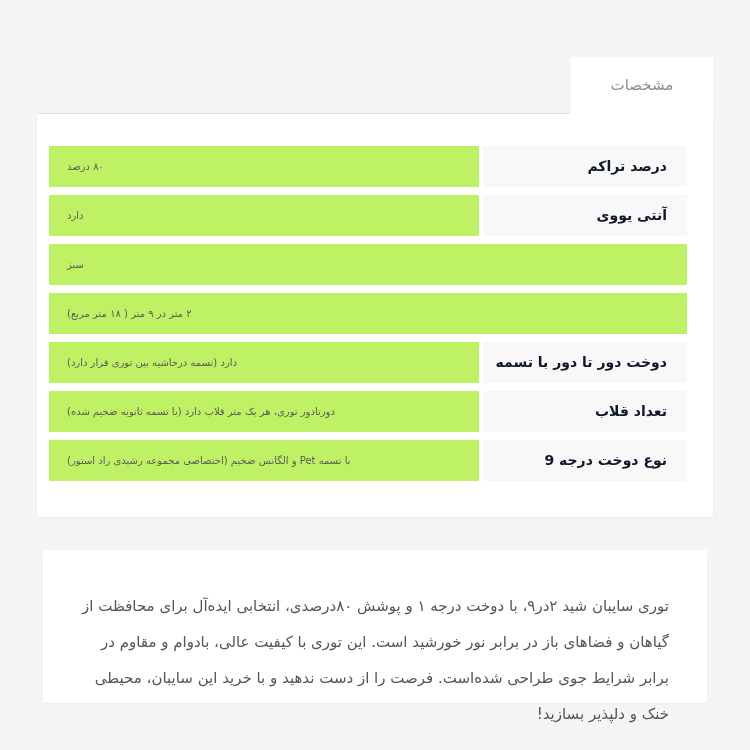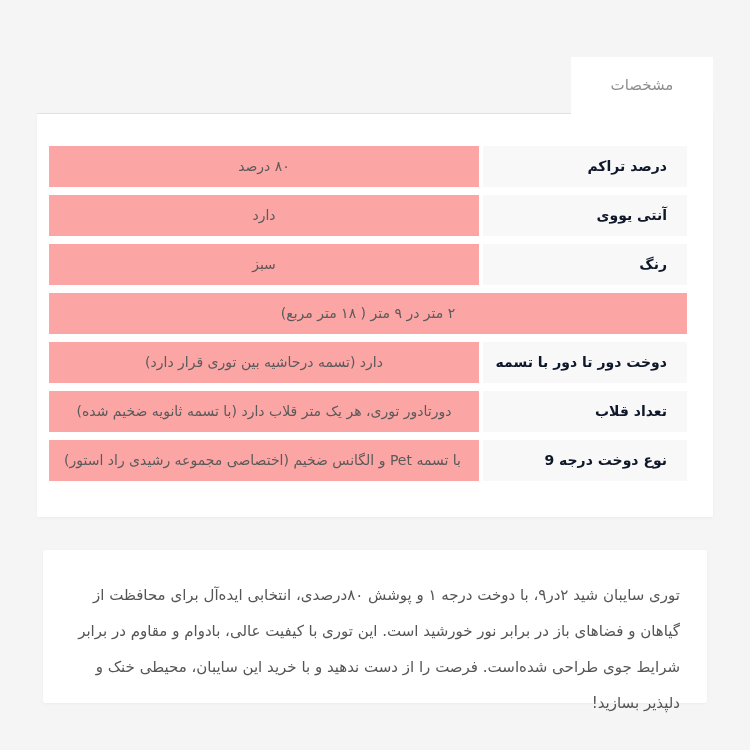--- a/index.html
+++ b/index.html
@@ -67,45 +67,45 @@
     font-weight: 700;
     line-height: 41px;
     padding: 0 20px;
     box-sizing: border-box;
     white-space: nowrap;
     overflow: hidden;
     text-align: right;
   }
   .spec-value {
     flex: 1 1 auto;
-    background: #fca5a5;
+    background: #bef264;
     color: #5a5a5a;
-    font-size: 14px;
+    font-size: 10px;
     line-height: 41px;
     padding: 0 18px;
     box-sizing: border-box;
     white-space: nowrap;
     overflow: hidden;
-    text-align: center;
+    text-align: left;
   }
   
   .desc-card {
     position: absolute;
     top: 550px;
     right: 43px;
     width: 664px;
     height: 153px;
     background: #ffffff;
     box-sizing: border-box;
     box-shadow: 0 1px 3px rgba(0,0,0,0.04);
     border-radius: 2px;
     padding: 22px 22px;
   }
   .desc-card p {
-    margin: 5px;
+    margin: 16px;
     color: #555555;
     font-size: 15px;
     line-height: 36px;
     text-align: right;
   }
 </style>
 </head>
 <body>
 
 <div class="stage">
@@ -118,21 +118,20 @@
     <div class="spec-table" id="spec-rows">
         <div class="spec-row">
           <div class="spec-label">درصد تراکم</div>
           <div class="spec-value">۸۰ درصد</div>
         </div>
         <div class="spec-row">
           <div class="spec-label">آنتی یووی</div>
           <div class="spec-value">دارد</div>
         </div>
         <div class="spec-row">
-          <div class="spec-label">رنگ</div>
           <div class="spec-value">سبز</div>
         </div>
         <div class="spec-row">
           <div class="spec-value">۲ متر در ۹ متر ( ۱۸ متر مربع)</div>
         </div>
         <div class="spec-row">
           <div class="spec-label">دوخت دور تا دور با تسمه</div>
           <div class="spec-value">دارد (تسمه درحاشیه بین توری قرار دارد)</div>
         </div>
         <div class="spec-row">

